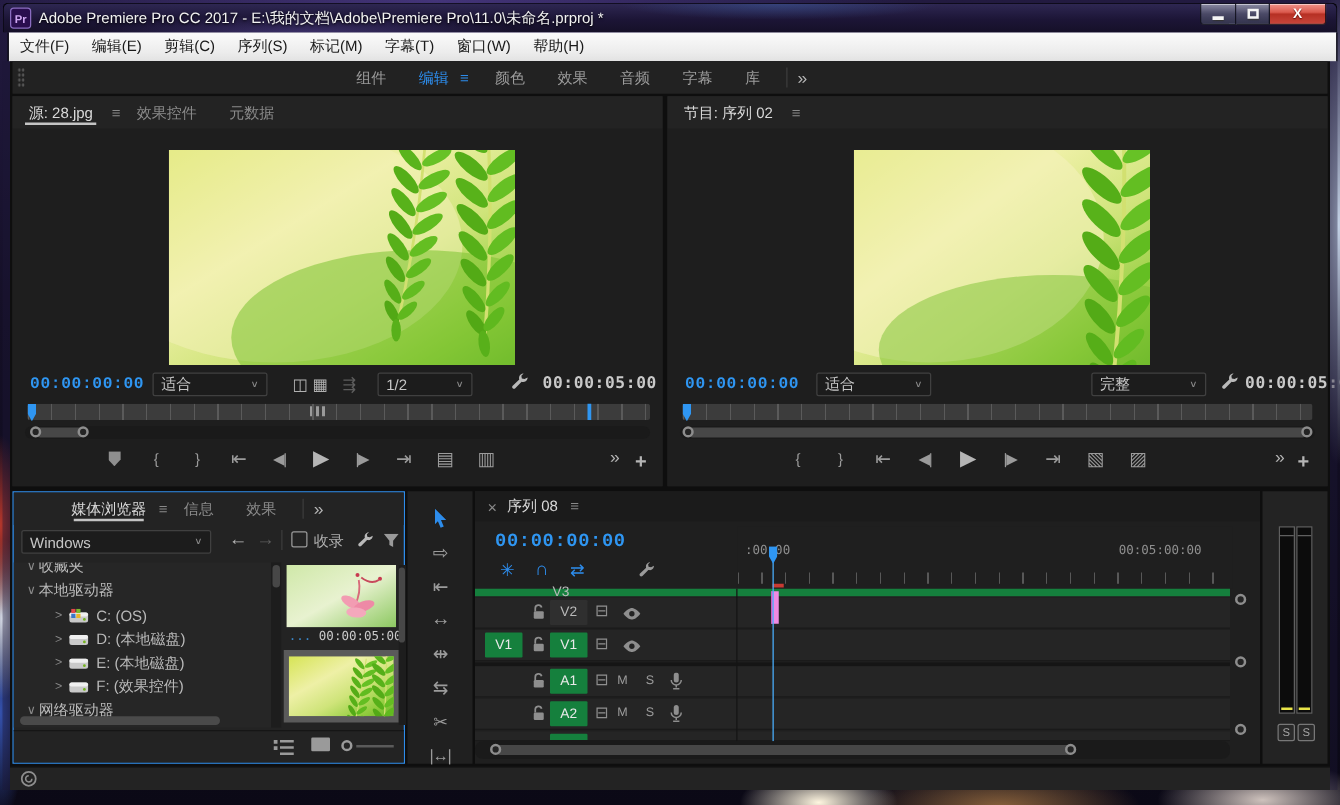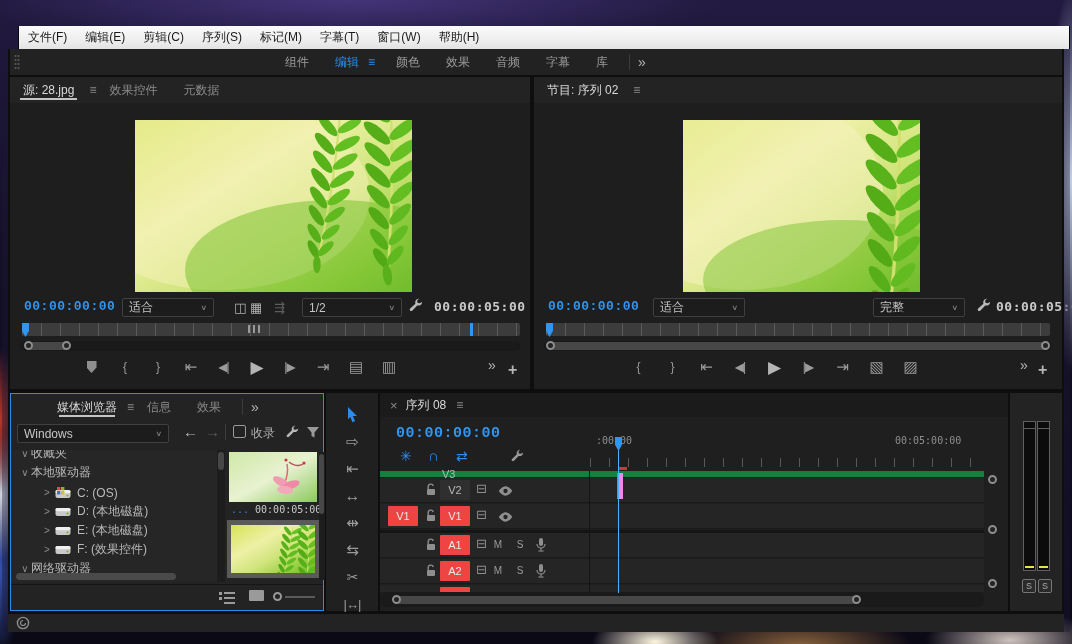--- a/index.html
+++ b/index.html
@@ -33,21 +33,21 @@
 .wtitle{font-size:12px;color:#f2f2f2;text-shadow:0 1px 2px #000;white-space:nowrap}
 .winbtns{position:absolute;right:8px;top:0;display:flex}
 .wb{height:17px;border:1px solid rgba(10,10,20,.8);border-top:none;display:flex;align-items:center;justify-content:center;
   background:linear-gradient(180deg,rgba(235,240,245,.5),rgba(150,160,175,.35) 50%,rgba(90,100,120,.4));box-shadow:inset 0 1px 0 rgba(255,255,255,.5)}
 .wb.min{width:29px;border-radius:0 0 0 3px}
 .wb.res{width:27px;border-left:none}
 .wb.cls{width:45px;border-left:none;border-radius:0 0 3px 0;
   background:linear-gradient(180deg,#f0948b 0%,#d9574b 45%,#b52f23 50%,#c8453a 100%);color:#fff;font-weight:bold;font-size:11px;text-shadow:0 1px 1px #5a0a05}
 .minbar{width:9px;height:3px;background:#f5f5f5;box-shadow:0 1px 1px #333;margin-top:6px}
 .resbox{width:9px;height:8px;border:2px solid #f5f5f5;box-shadow:0 1px 1px #333}
-.menubar{left:16px;top:24px;right:0;height:23px;background:linear-gradient(180deg,#fbfbfb,#ececec 70%,#e2e2e2);
+.menubar{left:4px;top:24px;right:0;height:23px;background:linear-gradient(180deg,#fbfbfb,#ececec 70%,#e2e2e2);
   border-left:1px solid #07060e;border-right:1px solid #07060e;display:flex;align-items:center;color:#1a1a1a}
 .menu-item{padding:0 9px;height:23px;line-height:23px;cursor:default}
 .content{left:6px;top:47px;width:1056px;height:583px;background:#0e0e0e}
 .sideglass{top:47px;width:6px;height:583px;background:rgba(28,24,56,.38)}
 
 .panel{position:absolute;background:#232323}
 .ptabs{display:flex;align-items:center;height:26px;background:#232323;color:#8a8a8a}
 .tab{padding:0 13px;height:26px;line-height:26px;white-space:nowrap}
 .tab.active{color:#dadada;position:relative}
 .tab.active .ul{position:absolute;left:10px;right:10px;bottom:3px;height:2px;background:#c4c4c4}
@@ -61,21 +61,21 @@
 .tbtn.play{font-size:17px;color:#b5b5b5}
 .scrub{position:absolute;height:13px;background:#3c3c3c;border-radius:2px;
   background-image:repeating-linear-gradient(90deg,rgba(120,120,120,.5) 0 1px,transparent 1px 19px)}
 .phead{position:absolute;width:7px;height:14px;background:#2f96f2;clip-path:polygon(0 0,100% 0,100% 55%,50% 100%,0 55%)}
 .knob{position:absolute;width:9px;height:9px;border:2px solid #8d8d8d;border-radius:50%;background:#242424}
 .pill{position:absolute;height:8px;background:#474747;border-radius:4px}
 .ptrack{position:absolute;height:10px;background:#1a1a1a;border-radius:5px}
 .vdiv{width:1px;height:16px;background:#3c3c3c;margin:0 8px}
 
 .badge{position:absolute;width:30px;height:20px;line-height:20px;text-align:center;font-size:11px;color:#b9b9b9;background:#2f2f2f;border-radius:1px}
-.badge.on{background:#ef4444;color:#e9e9e9}
+.badge.on{background:#15803d;color:#e9e9e9}
 .trow{position:absolute;left:0;width:604px;height:25px;background:#252525;border-bottom:1px solid #1a1a1a}
 .lane-sep{position:absolute;left:0;width:604px;background:#151515}
 .ticon{position:absolute;top:5px}
 .msbtn{position:absolute;top:4px;width:16px;height:16px;color:#9b9b9b;font-size:10px;text-align:center;line-height:16px}
 .marker5{width:10px;height:12px;background:#8f8f8f;clip-path:polygon(0 0,100% 0,100% 55%,50% 100%,0 55%)}
 
 .tool{width:34px;height:24px;display:flex;align-items:center;justify-content:center;color:#9b9b9b;font-size:13px;letter-spacing:-1px}
 
 .treerow{position:absolute;left:0;width:204px;height:19px;display:flex;align-items:center;color:#b9b9b9}
 .chev{width:12px;text-align:center;color:#8a8a8a;font-size:10px;flex:none}
@@ -158,20 +158,37 @@
   <ellipse cx="11" cy="116" rx="11" ry="4.2" fill="#62bc21" transform="rotate(-48 11 116)"></ellipse>
   <ellipse cx="-3" cy="136" rx="10" ry="4" fill="#52a815" transform="rotate(52 -3 136)"></ellipse>
   <ellipse cx="9" cy="133" rx="10" ry="4" fill="#5fb81e" transform="rotate(-52 9 133)"></ellipse>
   <ellipse cx="3" cy="150" rx="9" ry="3.8" fill="#58b01a" transform="rotate(80 3 150)"></ellipse>
 </g>
 </defs>
 </svg>
 
 <div class="win">
 
+  <div class="ab titlebar">
+    <div class="appico">
+        <span>Pr</span>
+      </div>
+    <span class="wtitle">Adobe Premiere Pro CC 2017 - E:\我的文档\Adobe\Premiere Pro\11.0\未命名.prproj *</span>
+    <div class="winbtns">
+      <div class="wb min">
+          <span class="minbar"></span>
+        </div>
+      <div class="wb res">
+          <span class="resbox"></span>
+        </div>
+      <div class="wb cls">
+          <span>X</span>
+        </div>
+    </div>
+  </div>
 
   <div class="ab menubar">
     <span class="menu-item">文件(F)</span>
     <span class="menu-item">编辑(E)</span>
     <span class="menu-item">剪辑(C)</span>
     <span class="menu-item">序列(S)</span>
     <span class="menu-item">标记(M)</span>
     <span class="menu-item">字幕(T)</span>
     <span class="menu-item">窗口(W)</span>
     <span class="menu-item">帮助(H)</span>
@@ -215,21 +232,21 @@
       </div>
 
       <span class="ab tc" style="left:14px;top:222px">00:00:00:00</span>
       <div class="sel" style="left:112px;top:221px;width:92px">
         <span>适合</span>
           <span class="ar">∨</span>
       </div>
       <span class="ab" style="left:224px;top:223px;color:#b0b0b0;font-size:13px">◫</span>
       <span class="ab" style="left:240px;top:223px;color:#b0b0b0;font-size:13px">▦</span>
       <span class="ab dim" style="left:264px;top:223px;font-size:13px">⇶</span>
-      <div class="sel" style="left:292px;top:221px;width:100px">
+      <div class="sel" style="left:292px;top:221px;width:76px">
         <span>1/2</span>
           <span class="ar">∨</span>
       </div>
       <span class="ab" style="left:398px;top:221px"><svg class="i" width="15" height="15" fill="#b9b9b9">
             <use href="#wrench"></use>
           </svg></span>
       <span class="ab dur" style="left:424px;top:222px">00:00:05:00</span>
 
       <div class="scrub" style="left:12px;top:246px;width:498px">
         <div style="position:absolute;left:226px;top:2px;width:14px;height:8px;background-image:repeating-linear-gradient(90deg,#9a9a9a 0 2px,transparent 2px 5px)"></div>

